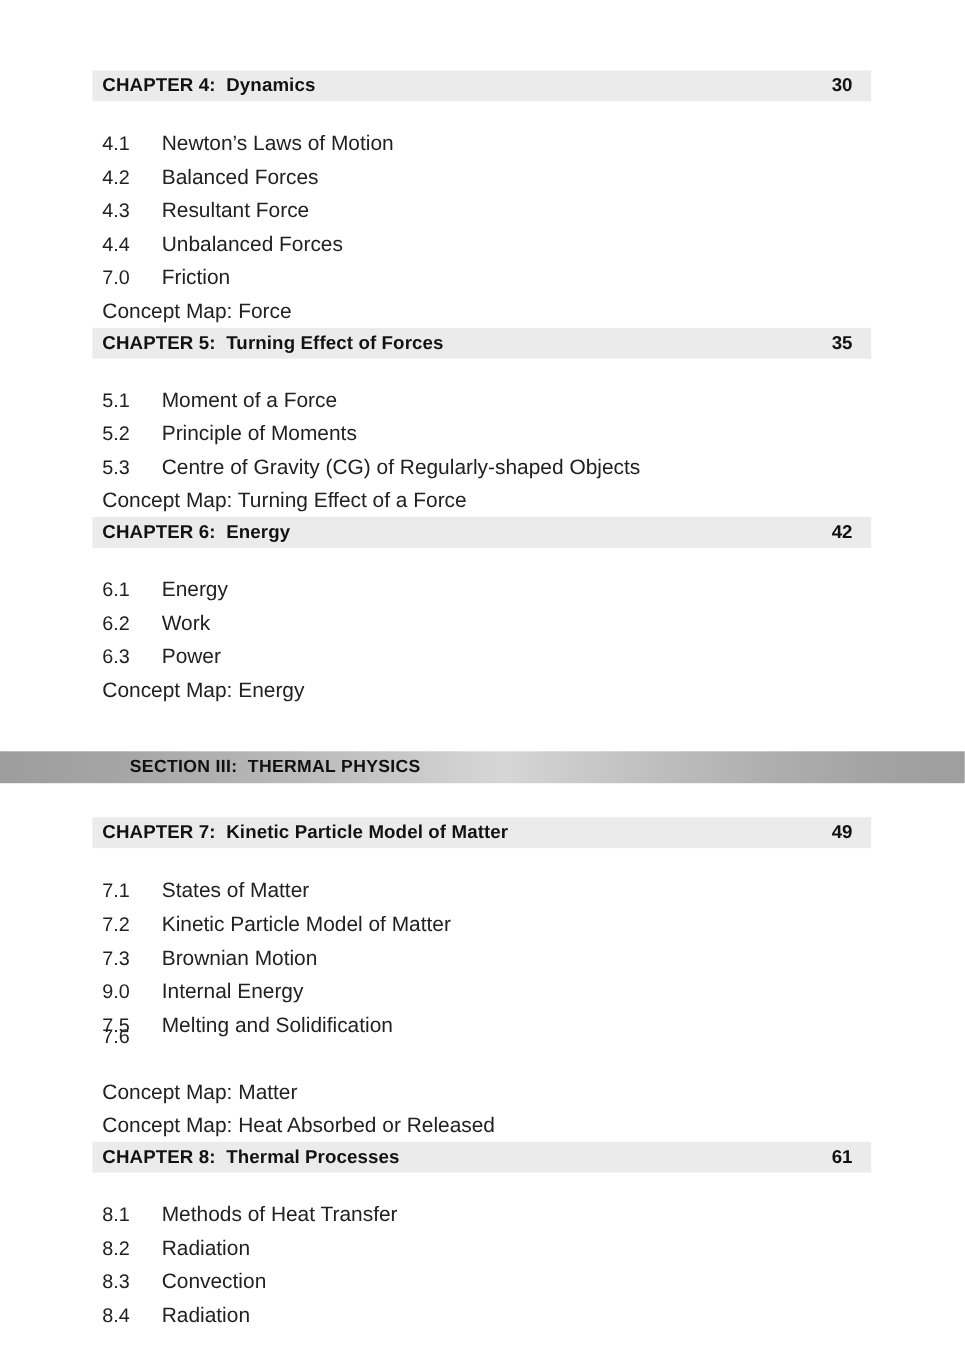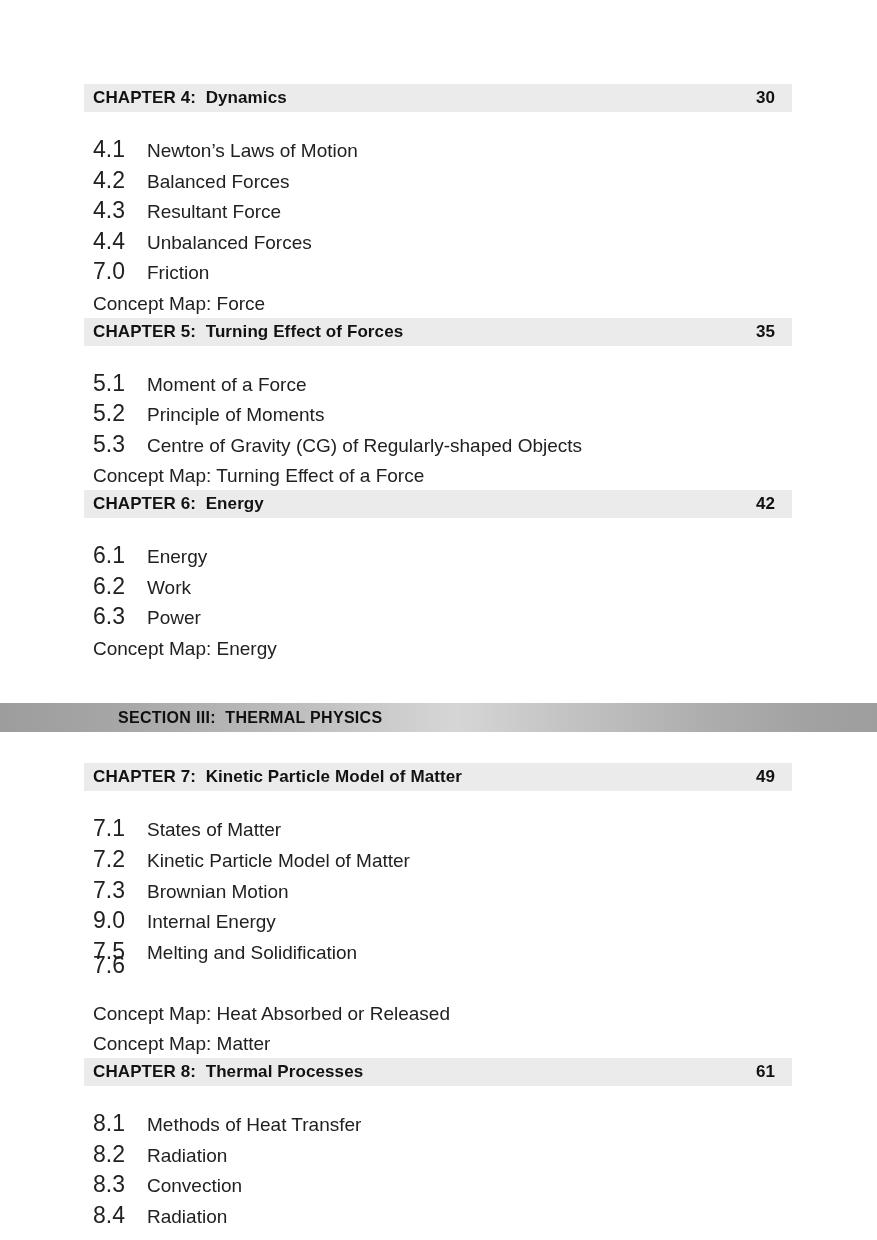--- a/index.html
+++ b/index.html
@@ -14,21 +14,21 @@
     color: #1a1a1a;
     overflow: hidden;
     position: relative;
   }
 
   .page {
     position: relative;
     width: 877px;
     height: 1240px;
     box-sizing: border-box;
-    padding-top: 84px;
+    padding-top: 64px;
   }
 
   .content {
     width: 708px;
     margin-left: 84px;
   }
 
   
   .chapter-bar {
     background: #ebebeb;
@@ -59,21 +59,21 @@
     align-items: baseline;
     height: 30.6px;
     font-size: 19px;
     color: #212121;
     padding-left: 9px;
     box-sizing: border-box;
   }
   .entry-num {
     width: 54px;
     flex: 0 0 54px;
-    font-size: 23px;
+    font-size: 18px;
   }
   .entry-label {
     font-size: 19px;
     white-space: pre;
     margin-top: 20px;
   }
   .entry.concept .entry-label {
     margin-left: 0;
   }
 
@@ -216,24 +216,24 @@
           <span class="entry-label">Internal Energy</span>
         </div>
         <div class="entry">
           <span class="entry-num">7.5</span>
           <span class="entry-label">Melting and Solidification</span>
         </div>
         <div class="entry">
           <span class="entry-num">7.6</span>
         </div>
         <div class="entry concept">
+          <span class="entry-label">Concept Map: Matter</span>
+        </div>
+        <div class="entry concept">
           <span class="entry-label">Concept Map: Heat Absorbed or Released</span>
-        </div>
-        <div class="entry concept">
-          <span class="entry-label">Concept Map: Matter</span>
         </div>
       </div>
       <div class="chapter-block">
         <div class="chapter-bar">
           <span class="chapter-title">CHAPTER 8:  Thermal Processes</span>
           <span class="chapter-page">61</span>
         </div>
         <div class="entry">
           <span class="entry-num">8.1</span>
           <span class="entry-label">Methods of Heat Transfer</span>

